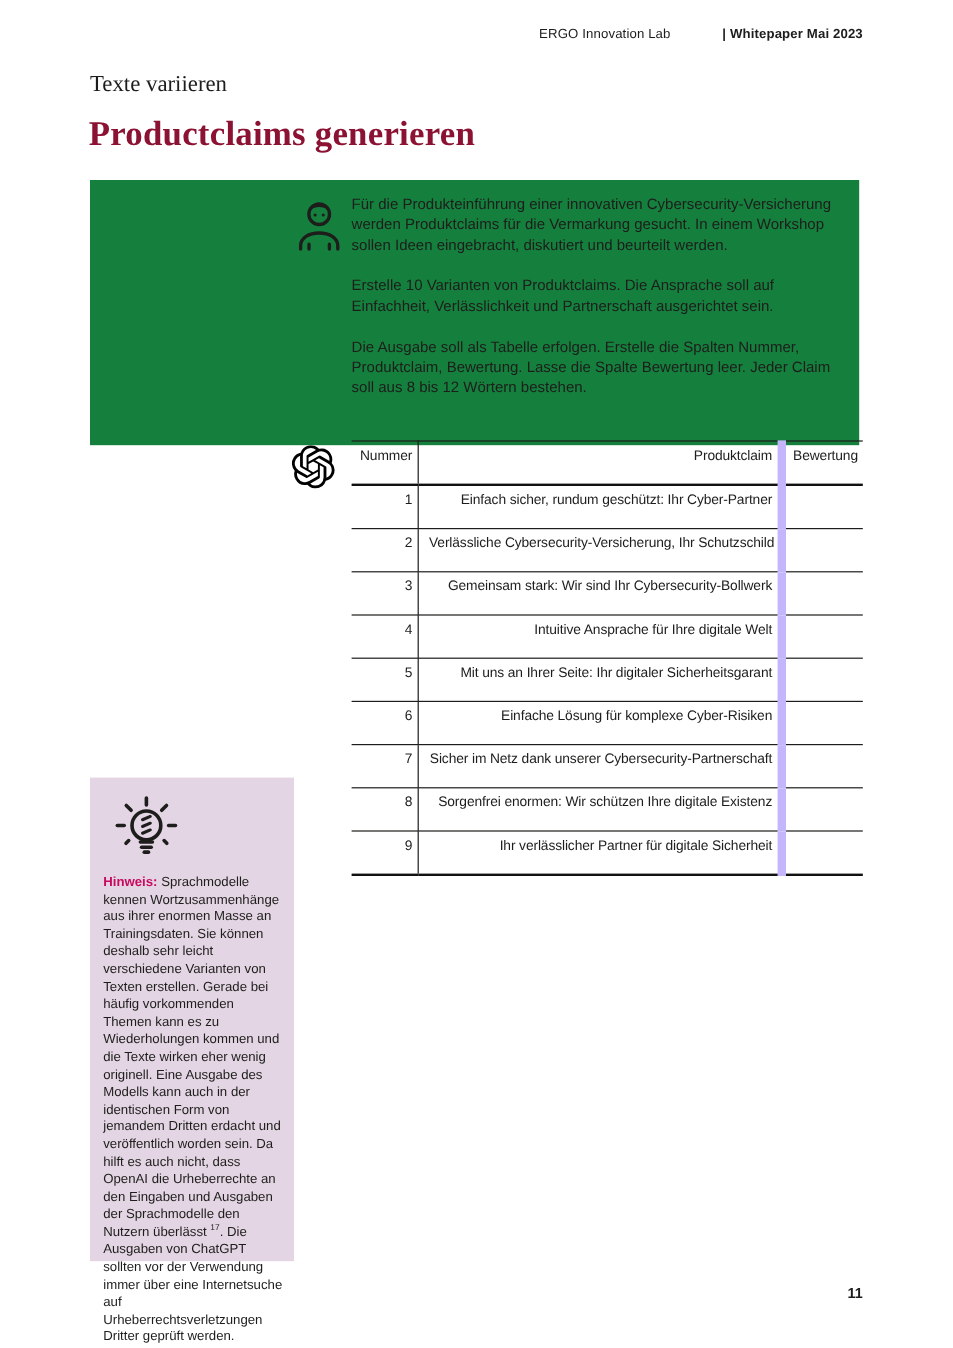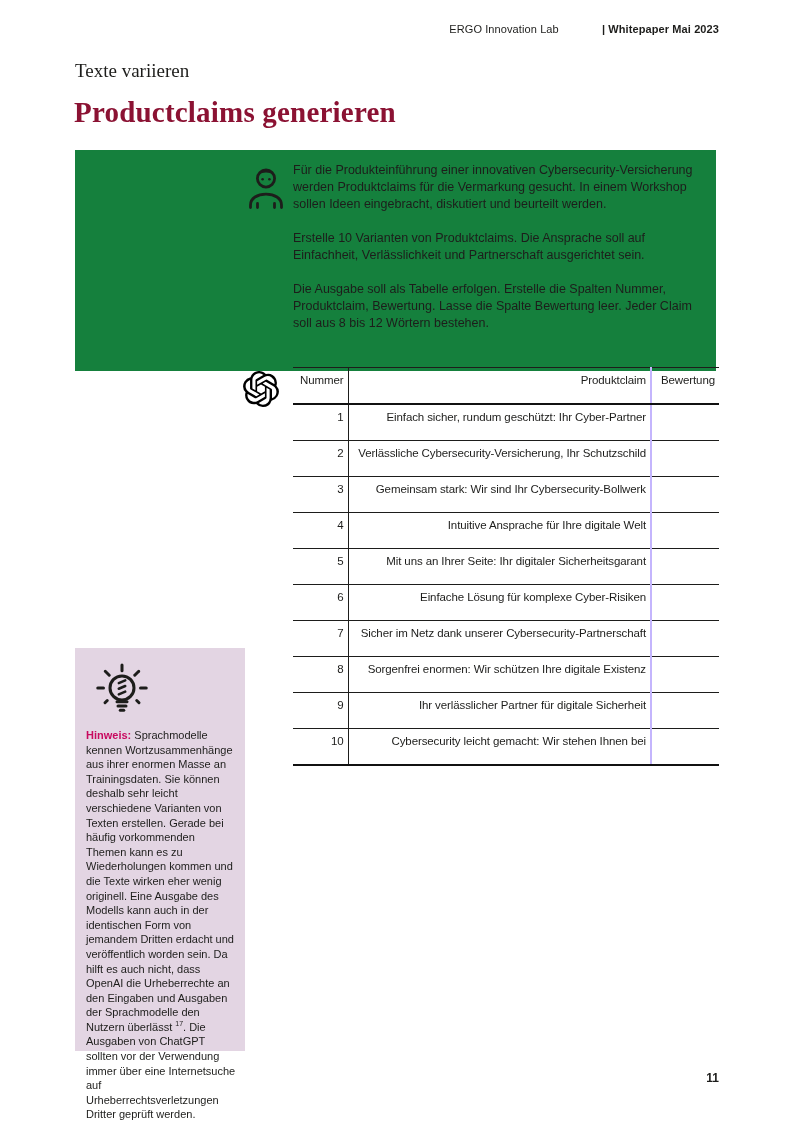--- a/index.html
+++ b/index.html
@@ -45,21 +45,21 @@
   .claims-table col.c-claim { width:303px; }
   .claims-table col.c-rate { width:68px; }
   .claims-table th, .claims-table td {
     font-weight:normal; text-align:right; vertical-align:middle;
     padding:5px 4px 16px 3px; height:14px; white-space:nowrap;
   }
   .claims-table th { border-top:1px solid #1d1d1b; border-bottom:2px solid #111; }
   .claims-table td { border-bottom:1px solid #1d1d1b; }
   .claims-table tbody tr:last-child td { border-bottom:2px solid #111; }
   .claims-table th:nth-child(1), .claims-table td:nth-child(1) { border-right:1px solid #1d1d1b; }
-  .claims-table th:nth-child(2), .claims-table td:nth-child(2) { border-right:2px solid #c4b5fd; padding-left:9px; }
+  .claims-table th:nth-child(2), .claims-table td:nth-child(2) { border-right:7px solid #c4b5fd; padding-left:9px; }
   .claims-table th:nth-child(3), .claims-table td:nth-child(3) { padding-left:5px; }
   
   .hint-box {
     position:absolute; left:75px; top:648px; width:170px; height:403px; background:#e3d5e3;
   }
   .hint-icon { position:absolute; left:17px; top:13px; width:60px; height:60px; }
   .hint-text {
     position:absolute; left:11px; top:80px; width:150px;
     font-size:11px; line-height:14.6px; color:#1d1d1b;
   }
@@ -156,25 +156,20 @@
         <tr>
           <td>8</td>
           <td>Sorgenfrei enormen: Wir schützen Ihre digitale Existenz</td>
           <td></td>
         </tr>
         <tr>
           <td>9</td>
           <td>Ihr verlässlicher Partner für digitale Sicherheit</td>
           <td></td>
         </tr>
-        <tr>
-          <td>10</td>
-          <td>Cybersecurity leicht gemacht: Wir stehen Ihnen bei</td>
-          <td></td>
-        </tr>
       </tbody>
   </table>
 
   <div class="hint-box">
     <span class="hint-icon">
       <svg viewBox="0 0 48 48" width="60" height="60" fill="none" stroke="#1d1d1b" stroke-width="2.4" stroke-linecap="round">
         <circle cx="24" cy="21.5" r="9.6"></circle>
         <path d="M26.6 15.5 l-5.2 2.2 M26.6 20 l-5.2 2.2 M26.6 24.5 l-5.2 2.2" stroke-width="2"></path>
         <path d="M20 32.5 h8"></path>
         <path d="M20.8 36 h6.4"></path>

